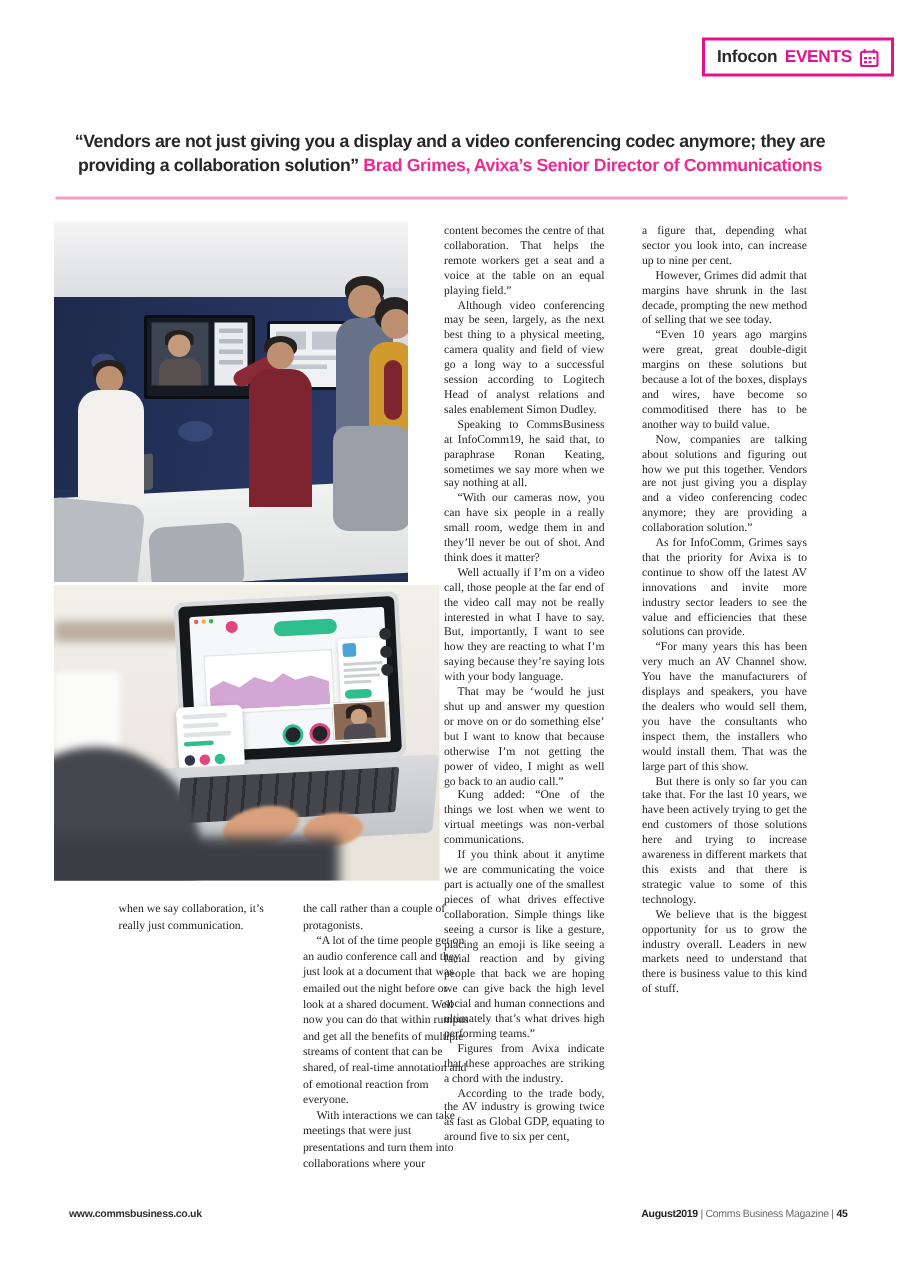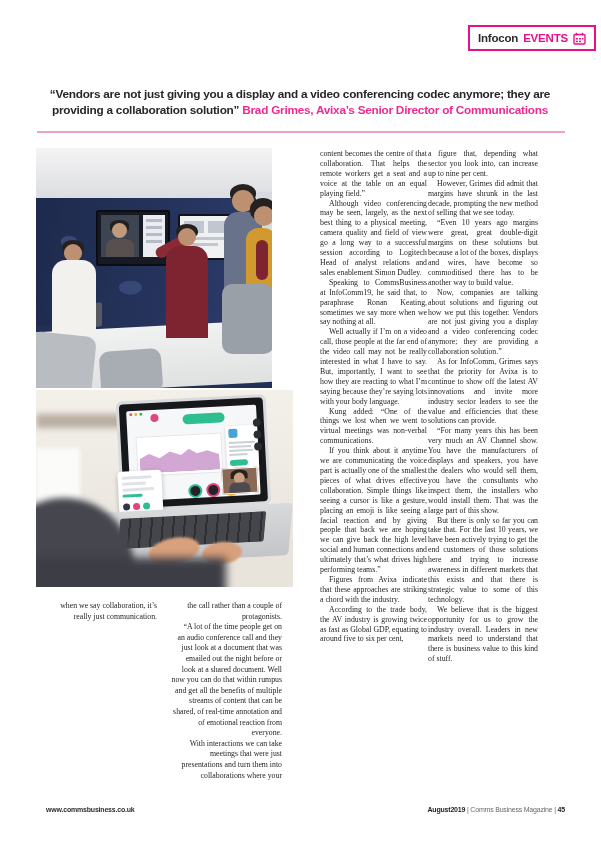--- a/index.html
+++ b/index.html
@@ -15,26 +15,26 @@
 
   
   .quote{position:absolute;left:40px;top:86px;width:520px;text-align:center;
          font-weight:700;font-size:11.8px;line-height:16px;letter-spacing:-.25px;color:#29252a;}
   .quote .attr{color:#ee2a92;font-weight:700;}
   .rule{position:absolute;left:37px;top:131px;width:528px;height:2px;background:#f19ec9;}
 
   
   .col{position:absolute;font-family:"Liberation Serif",serif;color:#1d1d1f;}
   .colT{font-size:7.8px;line-height:9.9px;text-align:justify;}
-  .colB{font-size:7.8px;line-height:10.6px;text-align:right;}
+  .colB{font-size:7.8px;line-height:10.6px;text-align:left;margin-left:32px;}
   .col p{margin:0;}
   .col p.ind{text-indent:9px;}
   .col1{left:47px;top:601px;width:110px;}
   .col2{left:170px;top:601px;width:112px;}
-  .col3{left:320px;top:149px;width:107px;}
+  .col3{left:296px;top:149px;width:107px;}
   .col4{left:428px;top:149px;width:110px;}
   .endmark{display:inline-block;width:7px;height:7px;border-radius:50%;
            background:#e5118c;vertical-align:-1px;margin-left:2px;}
 
   
   .foot-left{position:absolute;left:46px;top:806px;font-size:7px;font-weight:700;
              color:#2e2e2e;letter-spacing:-.2px;}
   .foot-right{position:absolute;right:36px;top:806px;font-size:7px;color:#6a6a6a;
               letter-spacing:-.2px;}
   .foot-right b{color:#1f1f1f;font-weight:700;}
@@ -271,21 +271,23 @@
   <div class="col colB col2">
     <p>the call rather than a couple of protagonists.</p>
     <p class="ind">“A lot of the time people get on an audio conference call and they just look at a document that was emailed out the night before or look at a shared document. Well now you can do that within rumpus and get all the benefits of multiple streams of content that can be shared, of real-time annotation and of emotional reaction from everyone.</p>
     <p class="ind">With interactions we can take meetings that were just presentations and turn them into collaborations where your</p>
   </div>
 
   <div class="col colT col3">
     <p>content becomes the centre of that collaboration. That helps the remote workers get a seat and a voice at the table on an equal playing field.”</p>
     <p class="ind">Although video conferencing may be seen, largely, as the next best thing to a physical meeting, camera quality and field of view go a long way to a successful session according to Logitech Head of analyst relations and sales enablement Simon Dudley.</p>
     <p class="ind">Speaking to CommsBusiness at InfoComm19, he said that, to paraphrase Ronan Keating, sometimes we say more when we say nothing at all.</p>
+    <p class="ind">“With our cameras now, you can have six people in a really small room, wedge them in and they’ll never be out of shot. And think does it matter?</p>
     <p class="ind">Well actually if I’m on a video call, those people at the far end of the video call may not be really interested in what I have to say. But, importantly, I want to see how they are reacting to what I’m saying because they’re saying lots with your body language.</p>
+    <p class="ind">That may be ‘would he just shut up and answer my question or move on or do something else’ but I want to know that because otherwise I’m not getting the power of video, I might as well go back to an audio call.”</p>
     <p class="ind">Kung added: “One of the things we lost when we went to virtual meetings was non-verbal communications.</p>
     <p class="ind">If you think about it anytime we are communicating the voice part is actually one of the smallest pieces of what drives effective collaboration. Simple things like seeing a cursor is like a gesture, placing an emoji is like seeing a facial reaction and by giving people that back we are hoping we can give back the high level social and human connections and ultimately that’s what drives high performing teams.”</p>
     <p class="ind">Figures from Avixa indicate that these approaches are striking a chord with the industry.</p>
     <p class="ind">According to the trade body, the AV industry is growing twice as fast as Global GDP, equating to around five to six per cent,</p>
   </div>
 
   <div class="col colT col4">
     <p>a figure that, depending what sector you look into, can increase up to nine per cent.</p>
     <p class="ind">However, Grimes did admit that margins have shrunk in the last decade, prompting the new method of selling that we see today.</p>
     <p class="ind">“Even 10 years ago margins were great, great double-digit margins on these solutions but because a lot of the boxes, displays and wires, have become so commoditised there has to be another way to build value.</p>

